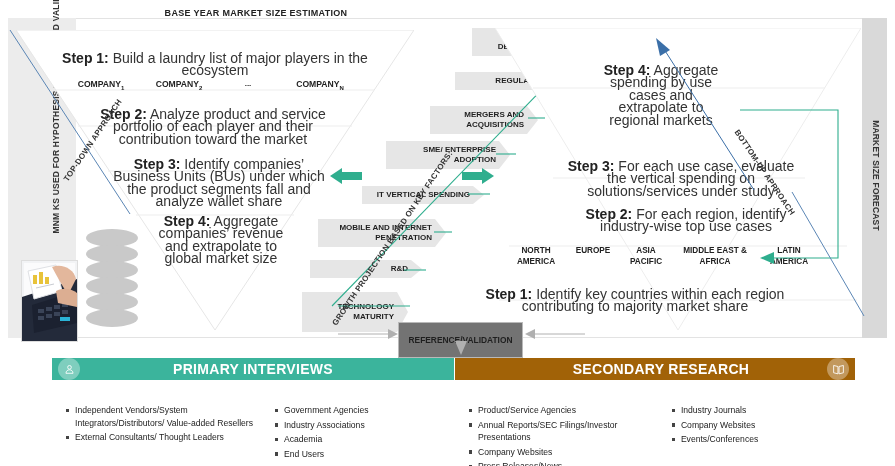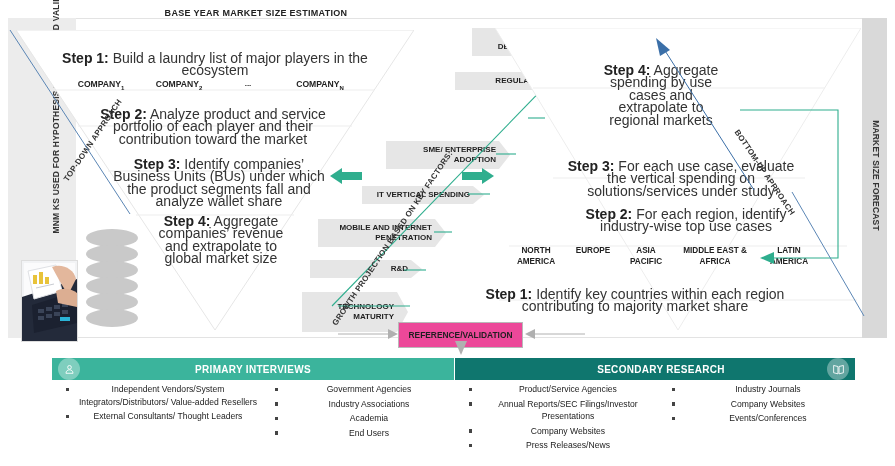--- a/index.html
+++ b/index.html
@@ -49,37 +49,37 @@
   .chev{position:absolute;background:#e6e6e6;color:#1f1f1f;font-weight:bold;
         font-size:8px;line-height:10.5px;display:flex;align-items:center;
         justify-content:flex-end;padding:3px 14px 3px 8px;box-sizing:border-box;
         text-align:right;
         clip-path:polygon(0 0, calc(100% - 11px) 0, 100% 50%, calc(100% - 11px) 100%, 0 100%);}
 
   
   .garrow{position:absolute;}
 
   
-  .refbox{left:398px;top:322px;width:125px;height:26px;border:1px solid #b9b9b9;
-          background:#ec4899;display:flex;align-items:center;justify-content:center;
+  .refbox{left:398px;top:322px;width:125px;height:36px;border:1px solid #b9b9b9;
+          background:#737373;display:flex;align-items:center;justify-content:center;
           font-weight:bold;font-size:8.4px;color:#1f1f1f;box-sizing:border-box;}
 
   
   .panel{position:absolute;top:358px;height:104px;box-sizing:border-box;}
   .panel-head{height:22px;display:flex;align-items:center;justify-content:center;
-              color:#fff;font-weight:bold;font-size:10px;letter-spacing:.3px;position:relative;}
+              color:#fff;font-weight:bold;font-size:14px;letter-spacing:.3px;position:relative;}
   .primary .panel-head{background:#3bb49c;}
-  .secondary .panel-head{background:#0f766e;padding-left:12px;}
+  .secondary .panel-head{background:#a16207;padding-left:12px;}
   .head-badge{position:absolute;width:22px;height:22px;border-radius:50%;
               background:rgba(255,255,255,.35);display:flex;align-items:center;
               justify-content:center;}
   .primary .head-badge{left:6px;}
   .secondary .head-badge{right:6px;}
 
-  .cols{display:flex;padding:3px 0 0 0;text-align:center;}
+  .cols{display:flex;padding:24px 0 0 0;}
   ul.bl{margin:0;padding:0 0 0 14px;list-style:none;}
   ul.bl li{position:relative;font-size:8.6px;line-height:12.6px;color:#222;
            margin-bottom:2px;padding-left:9px;}
   ul.bl li:before{content:"";position:absolute;left:0;top:4.6px;width:3.4px;height:3.4px;
                   background:#444;}
   .thumb{position:absolute;left:13px;top:242px;width:57px;height:82px;
          border:1px solid #ddd;box-sizing:border-box;overflow:hidden;background:#f4f5f7;}
 </style>
 </head>
 <body>
@@ -181,20 +181,23 @@
   </div>
 
   <div class="chev" style="left:472px;top:28px;width:108px;height:28px;padding-right:16px;">
     <span>RECENT DEVELOPMENTS</span>
     </div>
 
   <div class="chev" style="left:455px;top:72px;width:112px;height:18px;">
     <span>REGULATIONS</span>
     </div>
 
+  <div class="chev" style="left:430px;top:106px;width:108px;height:28px;">
+    <span>MERGERS AND ACQUISITIONS</span>
+    </div>
 
   <div class="chev" style="left:386px;top:141px;width:124px;height:28px;">
     <span>SME/ ENTERPRISE ADOPTION</span>
     </div>
 
   <div class="chev" style="left:362px;top:186px;width:122px;height:18px;">
     <span>IT VERTICAL SPENDING</span>
     </div>
 
   <div class="chev" style="left:318px;top:219px;width:128px;height:28px;">

